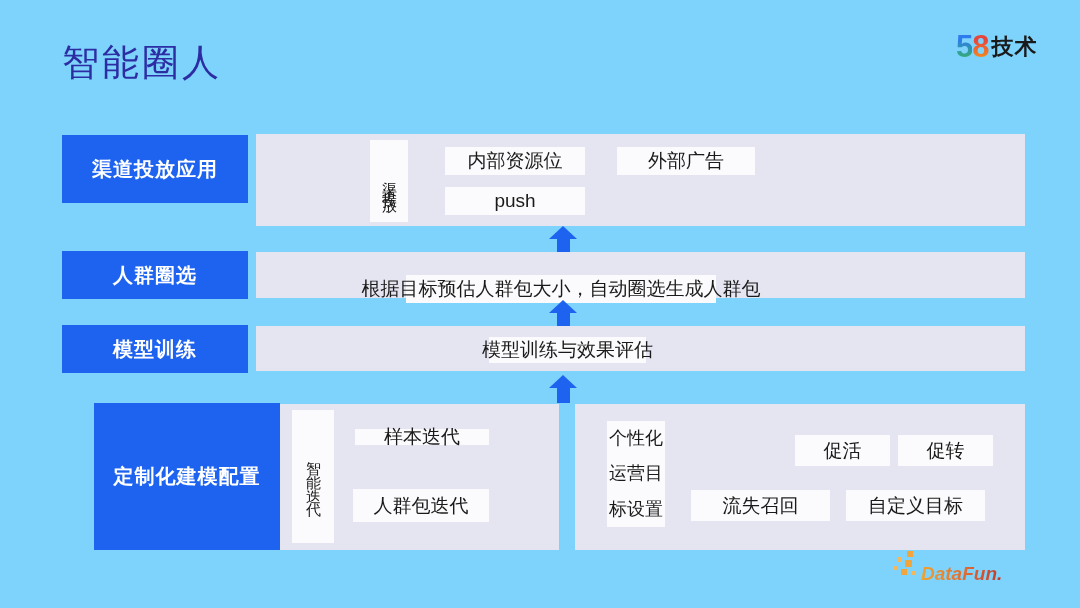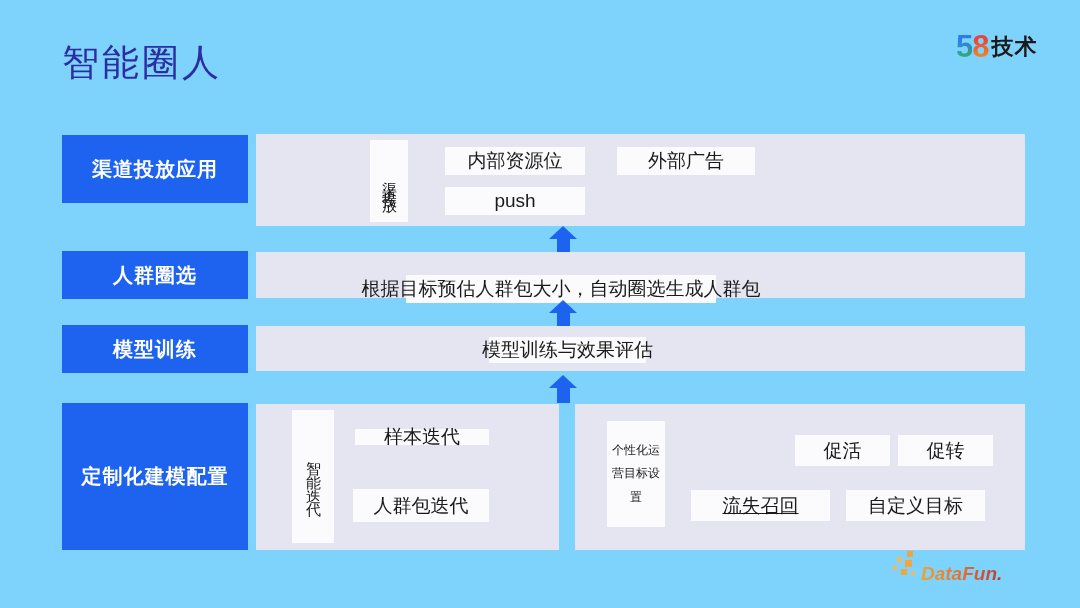--- a/index.html
+++ b/index.html
@@ -55,21 +55,21 @@
     font-weight: bold;
     font-size: 20px;
     display: flex;
     align-items: center;
     justify-content: center;
     letter-spacing: 1px;
   }
   .lbl-1 { top: 135px; height: 68px; }
   .lbl-2 { top: 251px; height: 48px; }
   .lbl-3 { top: 325px; height: 48px; }
-  .lbl-4 { top: 403px; height: 147px; }
+  .lbl-4 { top: 403px; height: 147px; margin-left: 32px; }
 
   
   .band {
     position: absolute;
     background: #e5e4f1;
   }
   .band-1 { left: 256px; top: 134px; width: 769px; height: 92px; }
   .band-2 { left: 256px; top: 252px; width: 769px; height: 46px; }
   .band-3 { left: 256px; top: 326px; width: 769px; height: 45px; }
   .band-4L { left: 256px; top: 404px; width: 303px; height: 146px; }
@@ -107,28 +107,28 @@
   
   .b-moxing  { left: 489px; top: 337px; width: 157px; height: 26px; }
   
   .v-zhineng { left: 292px; top: 410px; width: 42px;  height: 133px; letter-spacing: 14px; }
   .b-yangben { left: 355px; top: 429px; width: 134px; height: 16px; }
   .b-renqun  { left: 353px; top: 489px; width: 136px; height: 33px; }
   
   .b-gexing  {
     position: absolute;
     left: 607px; top: 421px; width: 58px; height: 106px;
-    background: #fbfbfd; color: #1a1a1a; font-size: 12px;
+    background: #fbfbfd; color: #1a1a1a; font-size: 18px;
     display: flex; align-items: center; justify-content: center;
     text-align: center; line-height: 1.95; white-space: normal;
   }
   .b-laxin   { left: 691px; top: 435px; width: 95px;  height: 31px; }
   .b-cuhuo   { left: 795px; top: 435px; width: 95px;  height: 31px; }
   .b-cuzhuan { left: 898px; top: 435px; width: 95px;  height: 31px; }
-  .b-liushi  { left: 691px; top: 490px; width: 139px; height: 31px; text-decoration: underline; }
+  .b-liushi  { left: 691px; top: 490px; width: 139px; height: 31px; }
   .b-zidingyi{ left: 846px; top: 490px; width: 139px; height: 31px; }
 
   
   .up-arrow { position: absolute; width: 28px; }
   .up-arrow .head {
     width: 0; height: 0; margin: 0 auto;
     border-left: 14px solid transparent;
     border-right: 14px solid transparent;
     border-bottom: 13px solid #1e63f0;
   }

